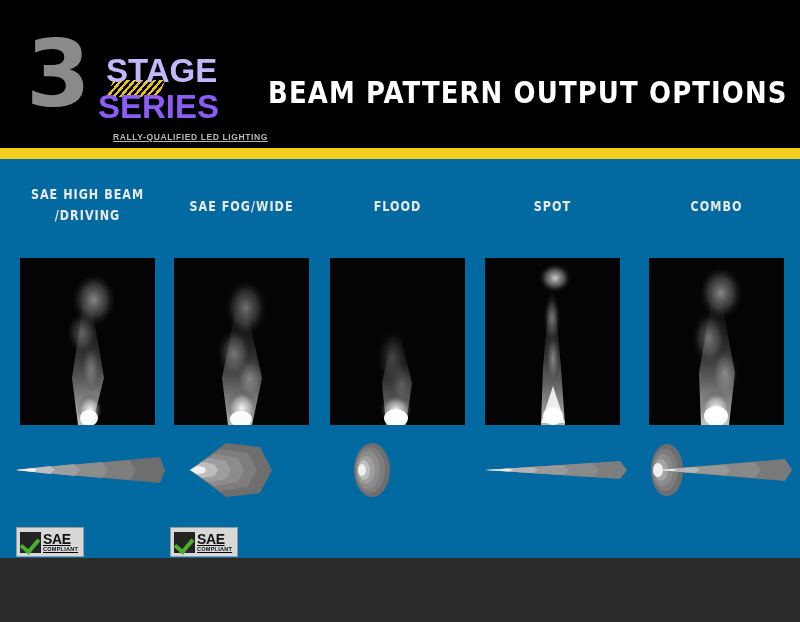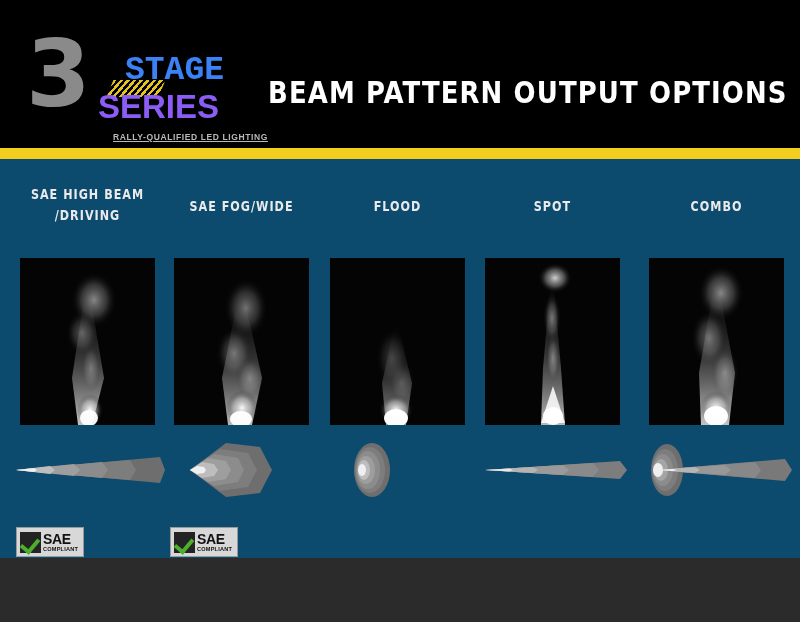--- a/index.html
+++ b/index.html
@@ -19,23 +19,23 @@
   .logo {
     position:absolute; left:26px; top:28px; width:220px; height:100px;
   }
   .logo-3 {
     position:absolute; left:0; top:0;
     font-family:"DejaVu Sans", sans-serif;
     font-size:93px; font-weight:bold; line-height:92px;
     color:#8a8a8a; letter-spacing:-5px;
   }
   .logo-stage {
-    position:absolute; left:99px; top:26px;
-    color:#3b82f6; font-weight:bold;
-    font-family:Liberation Mono, monospace;
+    position:absolute; left:80px; top:26px;
+    color:#c4b5fd; font-weight:bold;
+    font-family:Liberation Sans, sans-serif;
     font-size:33px; line-height:33px;
     letter-spacing:0px;
   }
   .logo-series {
     position:absolute; left:72px; top:62px;
     color:#8b5cf6; font-weight:bold;
     font-family:"Liberation Sans", sans-serif;
     font-size:33px; line-height:33px;
   }
   .logo-tag {
@@ -63,21 +63,21 @@
   }
 
   .divider {
     position:absolute; left:0; top:148px; width:800px; height:11px;
     background:#f2ce1e;
   }
 
   
   .board {
     position:absolute; left:0; top:159px; width:800px; height:399px;
-    background:#0c4a6e;
+    background:#0369a1;
   }
   .col { position:absolute; top:0; width:155px; height:463px; }
   .col-label {
     position:absolute; top:25px; left:0; width:100%;
     text-align:center; color:#eaeaea;
     font-family:"DejaVu Sans Condensed","Liberation Sans", sans-serif;
     font-size:13.5px; font-weight:bold;
     letter-spacing:1.1px; line-height:21px;
     transform:scaleX(.92);
   }
@@ -112,21 +112,21 @@
     flex:0 0 auto;
   }
   .badge-check::after {
     content:"";
     position:absolute; left:4px; top:3px;
     width:8px; height:14px;
     border:solid #4caf2e;
     border-width:0 4px 4px 0;
     transform:rotate(40deg);
   }
-  .badge-text { margin-left:2px; line-height:1; }
+  .badge-text { margin-left:2px; line-height:1;text-decoration:underline; }
   .badge-sae {
     color:#111; font-weight:bold; font-size:14px;
     font-family:"Liberation Sans", sans-serif;
     letter-spacing:-0.4px; display:block;
   }
   .badge-comp {
     color:#111; font-weight:bold; font-size:5.6px;
     letter-spacing:0.2px; display:block; margin-top:1px;
   }
 </style>

